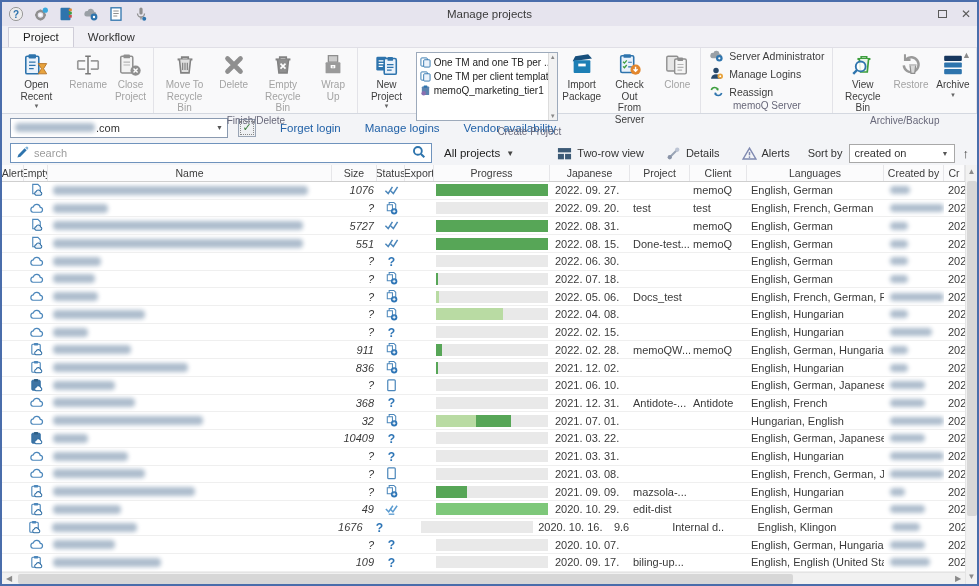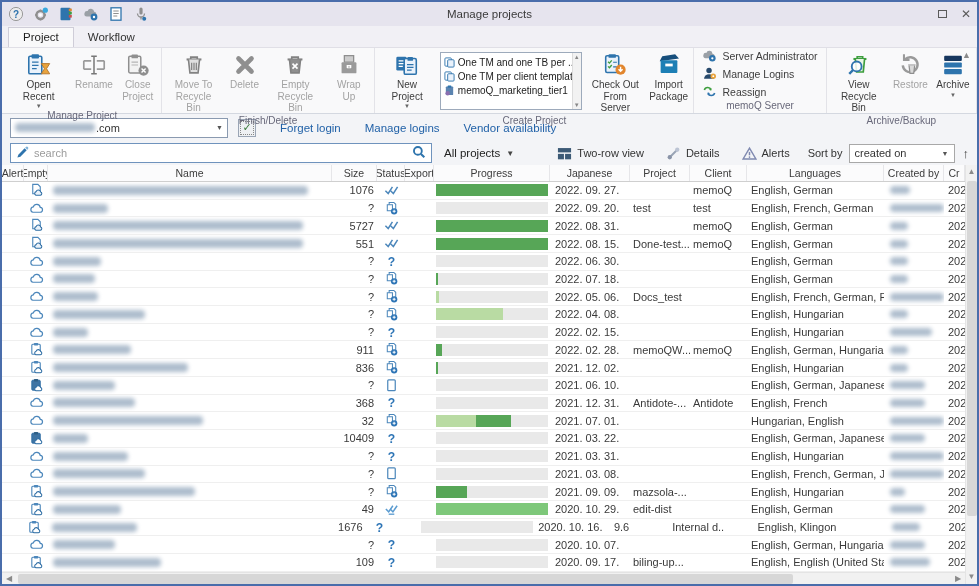--- a/index.html
+++ b/index.html
@@ -64,21 +64,21 @@
 
   
   .tablewrap { display:flex; height:419px; }
   .tleft { width:963px; display:flex; flex-direction:column; }
   .thead { height:17px; display:flex; background:#fbfbfc; border-bottom:1px solid #cfcfcf; }
   .th { font-size:10.5px; color:#3c3c3c; display:flex; align-items:center; justify-content:center; border-right:1px solid #e6e6e9; overflow:hidden; white-space:nowrap; cursor:pointer; }
   .tbody { height:390px; overflow:hidden; }
   .tr { height:17.72px; display:flex; align-items:center; border-bottom:1px solid #efefef; cursor:default; }
   .td { overflow:hidden; white-space:nowrap; font-size:11px; color:#3a3a3a; display:flex; align-items:center; height:100%; }
   .td.center { justify-content:center; }
-  .td.right { justify-content:flex-end; padding-right:3px; }
+  .td.right { justify-content:flex-end; padding-right:3px;font-style:italic; }
   .blur { display:inline-block; height:9px; border-radius:4px; background:#aebdcd; filter:blur(2.3px); }
   .ptrack { width:112px; height:12px; background:#e9e9e9; display:flex; overflow:hidden; }
   .pseg { height:100%; }
 
   
   .hscroll { height:12px; background:#f1f1f1; display:flex; align-items:center; border-top:1px solid #e4e4e4; }
   .harrow { width:14px; text-align:center; font-size:8px; color:#8a8a8a; cursor:pointer; }
   .htrack { flex:1; height:100%; position:relative; }
   .hthumb { position:absolute; left:2px; top:1px; width:775px; height:10px; background:#d7d7d7; border-radius:2px; cursor:pointer; }
   .vscroll { width:12px; background:#f1f1f1; border-left:1px solid #e4e4e4; display:flex; flex-direction:column; }
@@ -181,21 +181,20 @@
                 <rect x="7" y="2.8" width="7" height="4" rx="1" fill="#8f8f8f"></rect>
                 <path d="M7 11h7M7 14h7" stroke="#b5b5b5" stroke-width="1.3"></path>
                 <circle cx="20" cy="20" r="5.5" fill="#8f8f8f"></circle>
                 <path d="M17.8 17.8l4.4 4.4M22.2 17.8l-4.4 4.4" stroke="#fff" stroke-width="1.5"></path>
               </svg>
             </span>
             <span class="blabel">Close
 Project</span>
           </div>
         </div>
-        <div class="rlabel">Manage Project</div>
       </div>
       <div class="rgroup">
         <div class="rbtns">
           <div class="bigbtn disabled">
             <span class="bicon">
               <svg viewBox="0 0 28 28" width="26" height="26">
                 <path d="M6 8h16" stroke="#828282" stroke-width="2.2"></path>
                 <path d="M10.5 8V5.5h7V8" stroke="#828282" stroke-width="1.8" fill="none"></path>
                 <path d="M8 8l1.6 14.5h8.8L20 8" fill="#e0e0e0" stroke="#828282" stroke-width="1.7"></path>
                 <path d="M11.5 11.5v8M14 11.5v8M16.5 11.5v8" stroke="#828282" stroke-width="1.3"></path>
@@ -285,41 +284,52 @@
               </div>
             </div>
             <div class="tplscroll">
               <span>▲</span>
               <span>▼</span>
             </div>
           </div>
           <div class="bigbtn">
             <span class="bicon">
               <svg viewBox="0 0 28 28" width="26" height="26">
+                <path d="M3.5 8.5l3.5-5h14l3.5 5z" fill="#174f7c" transform="rotate(-8 14 6)"></path>
+                <rect x="5" y="9" width="18" height="13.5" rx="1" fill="#1d7fb5"></rect>
+                <rect x="10" y="12.5" width="8" height="3" fill="#fff"></rect>
+              </svg>
+            </span>
+            <span class="blabel">Import
+Package</span>
+          </div>
+          <div class="bigbtn">
+            <span class="bicon">
+              <svg viewBox="0 0 28 28" width="26" height="26">
                 <rect x="4" y="4" width="14" height="18" rx="1.5" fill="#eaf2fb" stroke="#2e74ad" stroke-width="1.7"></rect>
                 <rect x="7" y="2.3" width="8" height="4" rx="1" fill="#2e74ad"></rect>
                 <path d="M6.5 10.5l1.5 1.5 2.5-3M6.5 15.5l1.5 1.5 2.5-3" stroke="#3d9e3d" stroke-width="1.4" fill="none"></path>
                 <path d="M12 11h4M12 16h4" stroke="#2e74ad" stroke-width="1.2"></path>
                 <circle cx="20" cy="19" r="5.5" fill="#e2862d"></circle>
                 <path d="M20 15.8v4.6M17.8 18.6l2.2 2.2 2.2-2.2" stroke="#fff" stroke-width="1.5" fill="none"></path>
               </svg>
             </span>
             <span class="blabel">Check Out
 From Server</span>
           </div>
-          <div class="bigbtn">
-            <span class="bicon">
-              <svg viewBox="0 0 28 28" width="26" height="26">
-                <path d="M3.5 8.5l3.5-5h14l3.5 5z" fill="#174f7c" transform="rotate(-8 14 6)"></path>
-                <rect x="5" y="9" width="18" height="13.5" rx="1" fill="#1d7fb5"></rect>
-                <rect x="10" y="12.5" width="8" height="3" fill="#fff"></rect>
-              </svg>
-            </span>
-            <span class="blabel">Import
-Package</span>
+          <div class="bigbtn disabled">
+            <span class="bicon">
+              <svg viewBox="0 0 28 28" width="26" height="26">
+                <rect x="3" y="4.5" width="12" height="16" rx="1.5" fill="#e6e6e6" stroke="#8f8f8f" stroke-width="1.5"></rect>
+                <rect x="11.5" y="7.5" width="12.5" height="16" rx="1.5" fill="#f5f5f5" stroke="#8f8f8f" stroke-width="1.5"></rect>
+                <rect x="14.5" y="5.8" width="6" height="4" rx="1" fill="#8f8f8f"></rect>
+                <path d="M14.5 13.5h6.5M14.5 16.5h6.5M14.5 19.5h5" stroke="#b5b5b5" stroke-width="1.2"></path>
+              </svg>
+            </span>
+            <span class="blabel">Clone</span>
           </div>
         </div>
         <div class="rlabel">Create Project</div>
       </div>
       <div class="rgroup">
         <div class="stackcol">
           <div class="smallbtn">
             <span style="display: inline-flex;">
               <svg viewBox="0 0 16 16" width="15" height="15">
                 <path d="M3.8 10.8h7a2.4 2.4 0 0 0 .4-4.8A3.4 3.4 0 0 0 4.6 5.2 2.7 2.7 0 0 0 3.8 10.8z" fill="#9aa0a6"></path>

